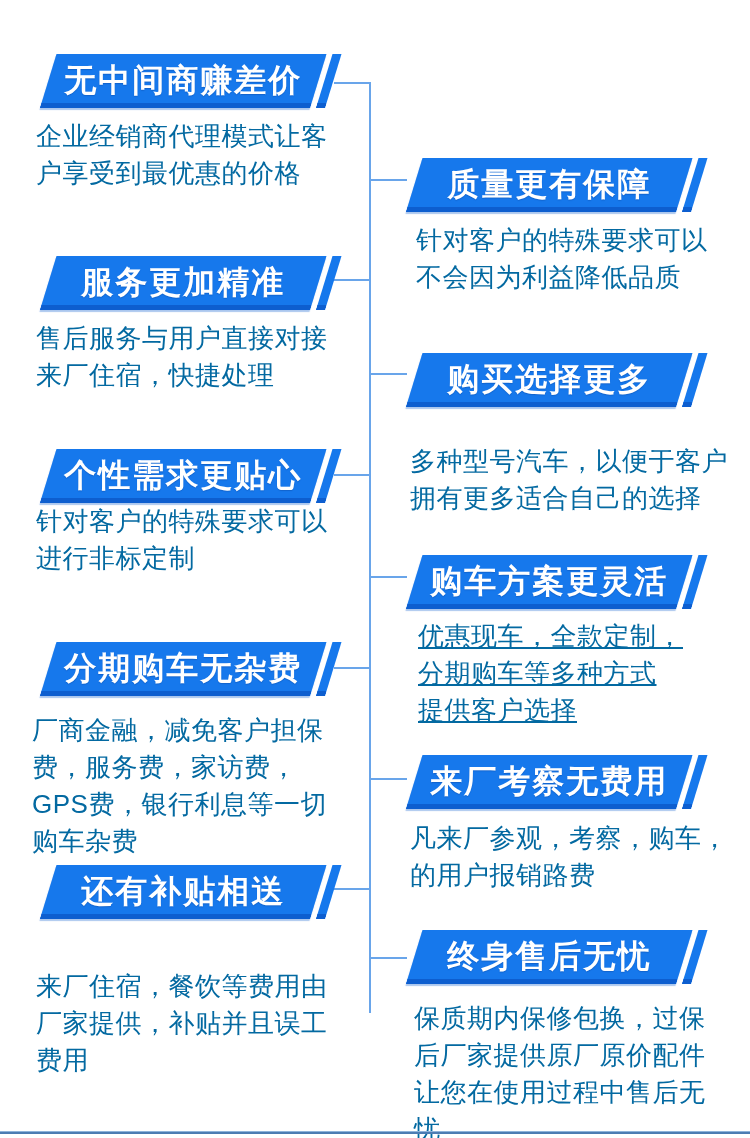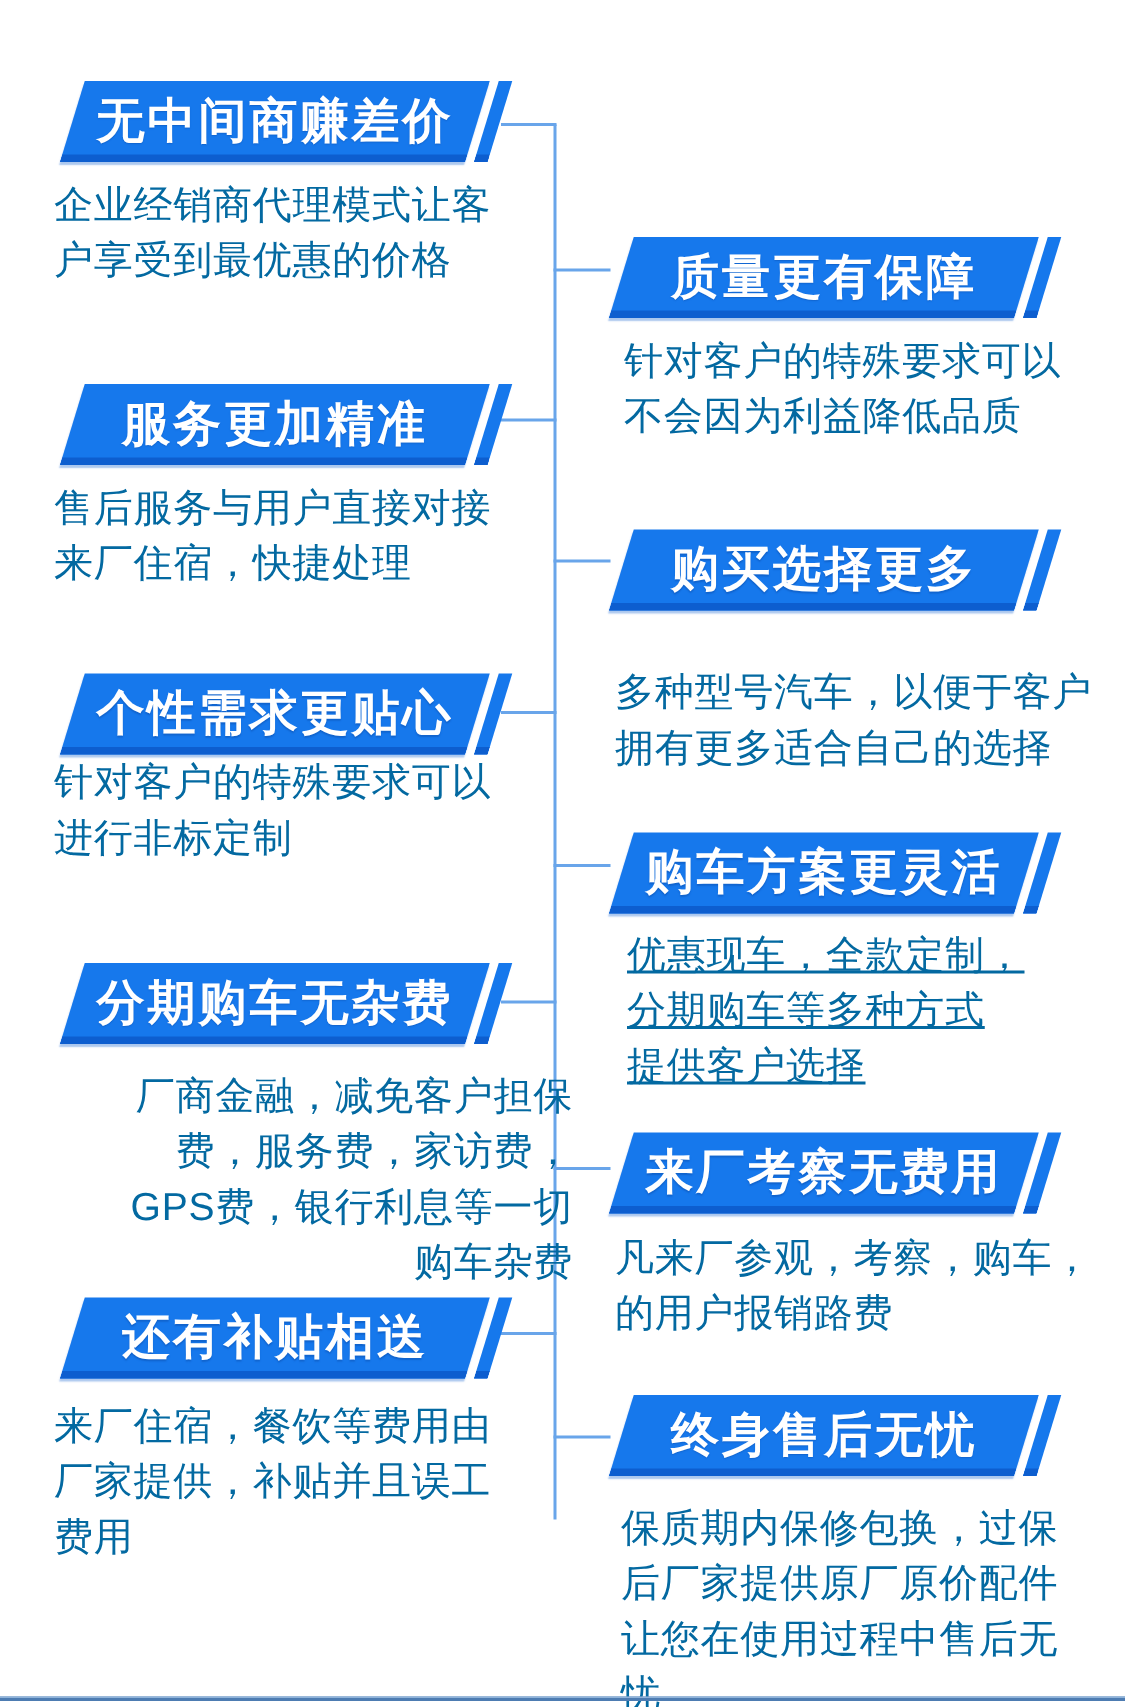--- a/index.html
+++ b/index.html
@@ -119,32 +119,32 @@
 </div>
 <p class="desc" style="left: 36px; top: 503px;">针对客户的特殊要求可以
 进行非标定制</p>
 
 <div class="banner" style="left: 40px; top: 642px;">
   <div class="banner-body">
     <span class="banner-title">分期购车无杂费</span>
   </div>
   <div class="banner-tail"></div>
 </div>
-<p class="desc" style="left: 48px; top: 712px; text-align: right;">厂商金融，减免客户担保
+<p class="desc" style="left: 32px; top: 712px;">厂商金融，减免客户担保
 费，服务费，家访费，
 GPS费，银行利息等一切
 购车杂费</p>
 
 <div class="banner" style="left: 40px; top: 865px;">
   <div class="banner-body">
     <span class="banner-title">还有补贴相送</span>
   </div>
   <div class="banner-tail"></div>
 </div>
-<p class="desc" style="left: 36px; top: 932px;">来厂住宿，餐饮等费用由
+<p class="desc" style="left: 36px; top: 968px;">来厂住宿，餐饮等费用由
 厂家提供，补贴并且误工
 费用</p>
 
 <div class="banner" style="left: 406px; top: 158px;">
   <div class="banner-body">
     <span class="banner-title">质量更有保障</span>
   </div>
   <div class="banner-tail"></div>
 </div>
 <p class="desc right" style="left: 416px; top: 222px;">针对客户的特殊要求可以

